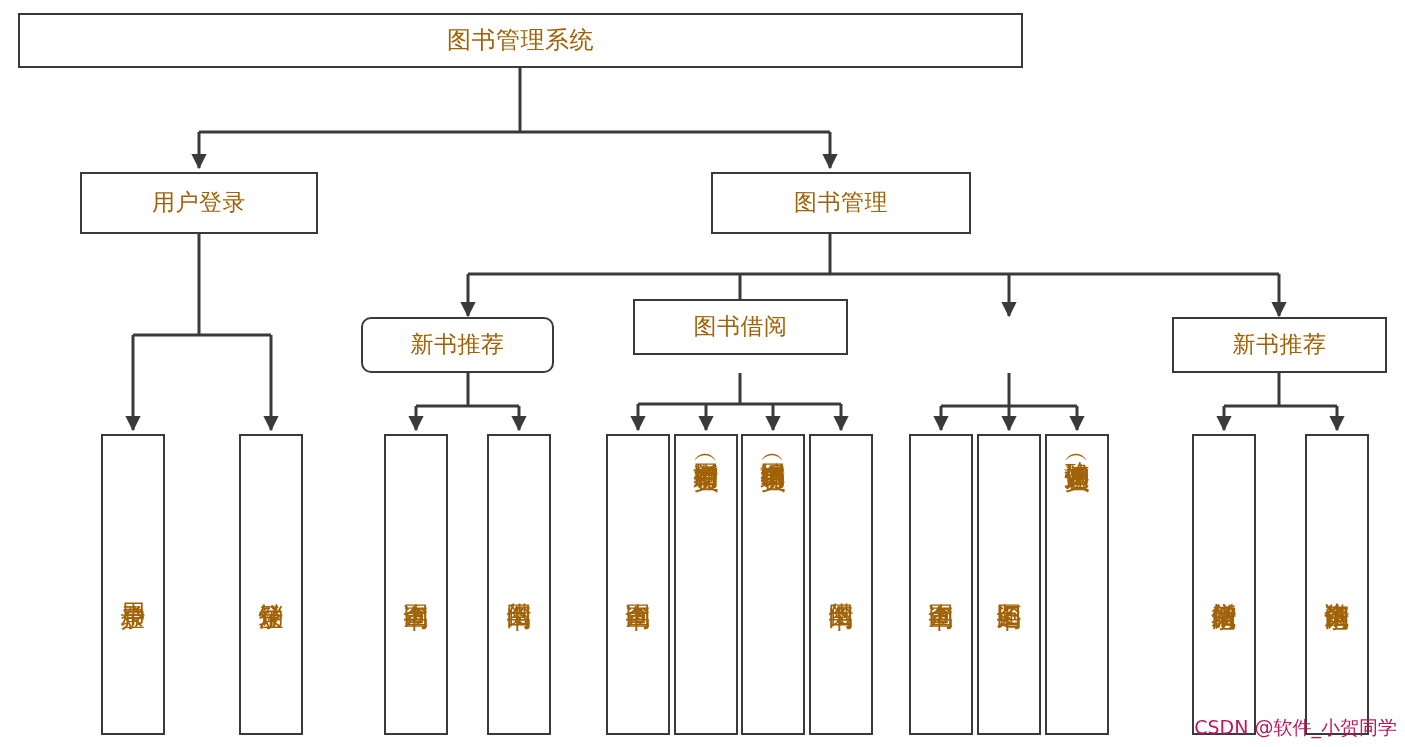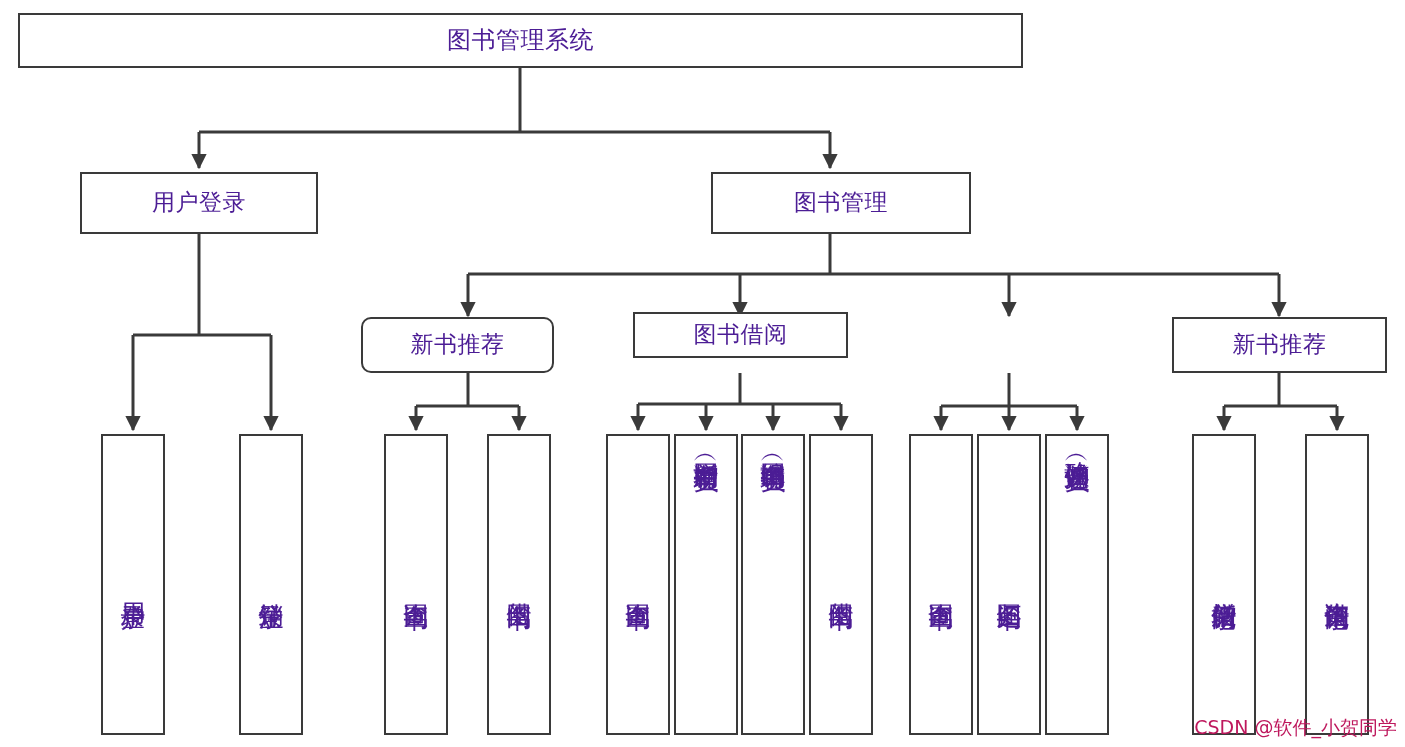--- a/index.html
+++ b/index.html
@@ -30,21 +30,21 @@
     box-sizing: border-box;
     background: #ffffff;
     border: 2.5px solid #3a3a3a;
     display: flex;
     align-items: center;
     justify-content: center;
     color: #111111;
   }
   .node .label {
     font-family: "DejaVu Sans", "Liberation Sans", sans-serif;
-    color: #4c1d95;
+    color: #a16207;
     line-height: 1.12;
     white-space: pre;
   }
   .node.horizontal .label {
     font-size: 23px;
     letter-spacing: 0.5px;
   }
   .node.root .label {
     font-size: 24px;
   }
@@ -140,21 +140,21 @@
   </div>
 
   <div class="node horizontal" style="left:711px; top:172px; width:260px; height:62px;">
     <span class="label">图书管理</span>
   </div>
 
   <div class="node horizontal" style="left:361px; top:317px; width:193px; height:56px;border-radius:10px;">
     <span class="label">新书推荐</span>
   </div>
 
-  <div class="node horizontal" style="left:633px; top:312px; width:215px; height:46px;">
+  <div class="node horizontal" style="left:633px; top:299px; width:215px; height:56px;">
     <span class="label">图书借阅</span>
   </div>
 
 
   <div class="node horizontal" style="left:1172px; top:317px; width:215px; height:56px;">
     <span class="label">新书推荐</span>
   </div>
 
   <div class="node vertical centered" style="left:101px; top:434px; width:64px; height:301px;">
     <span class="label">用户登录</span>

